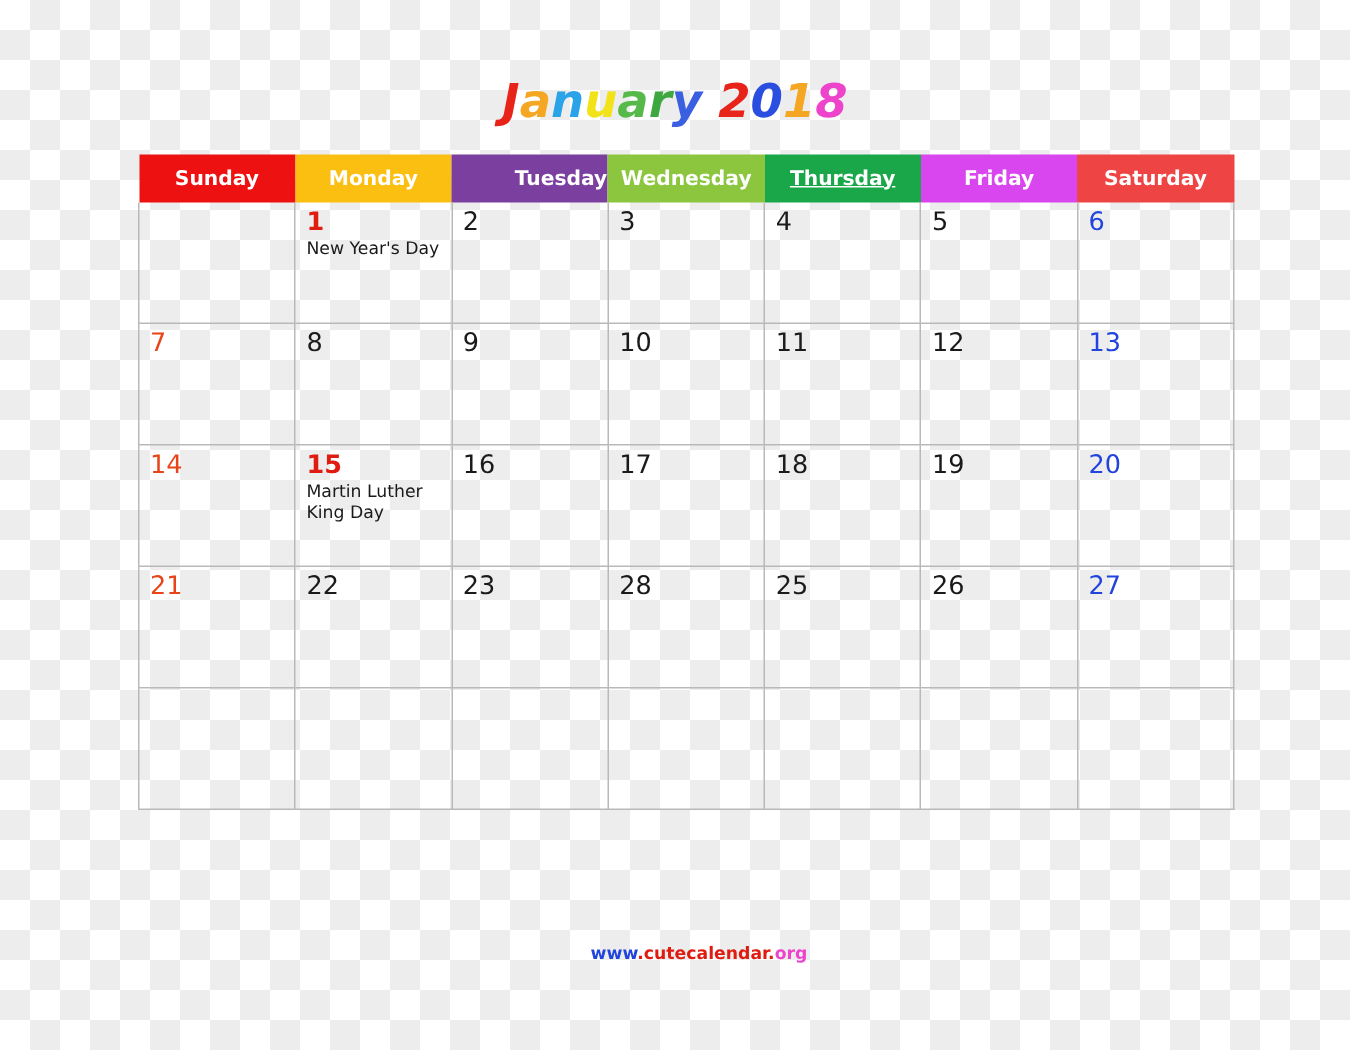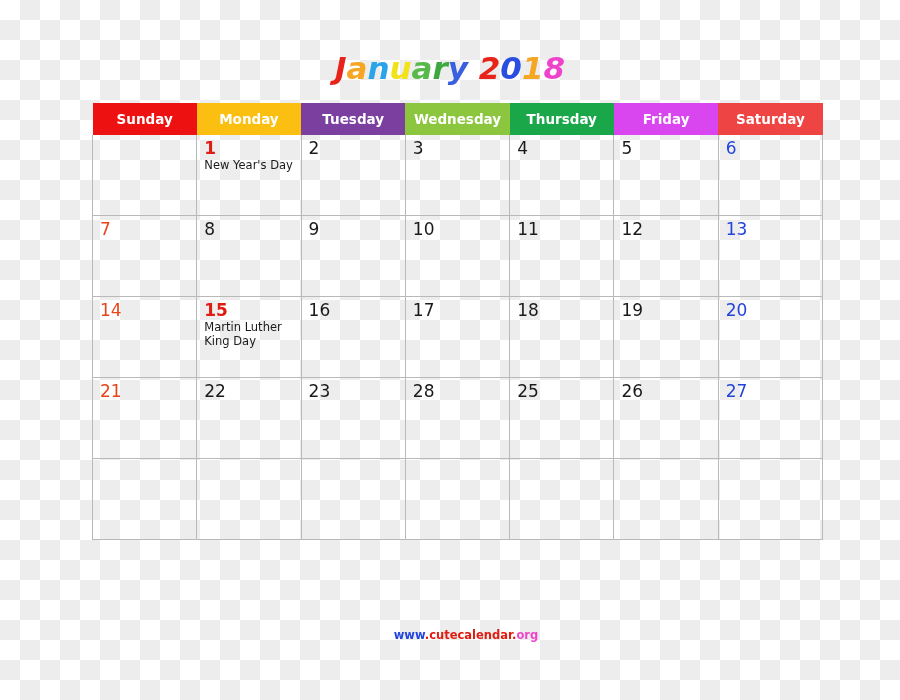--- a/index.html
+++ b/index.html
@@ -109,23 +109,23 @@
 
 <div class="page">
 
   <div class="title"><span style="color: rgb(232, 35, 26);">J</span><span style="color: rgb(245, 166, 35);">a</span><span style="color: rgb(42, 163, 232);">n</span><span style="color: rgb(242, 226, 25);">u</span><span style="color: rgb(86, 185, 74);">a</span><span style="color: rgb(61, 168, 63);">r</span><span style="color: rgb(58, 95, 224);">y</span><span style="color: rgb(0, 0, 0);"> </span><span style="color: rgb(232, 35, 26);">2</span><span style="color: rgb(42, 79, 224);">0</span><span style="color: rgb(245, 166, 35);">1</span><span style="color: rgb(238, 68, 204);">8</span></div>
 
   <table class="calendar">
     <thead>
       <tr>
           <th style="background: rgb(238, 17, 17);">Sunday</th>
           <th style="background: rgb(251, 191, 18);">Monday</th>
-          <th style="background: rgb(123, 63, 160);">Tuesday</th>
+          <th style="background: rgb(123, 63, 160); text-align: right;">Tuesday</th>
           <th style="background: rgb(140, 198, 62);">Wednesday</th>
-          <th style="background: rgb(25, 167, 74);">Thursday</th>
+          <th style="background: rgb(25, 167, 74); text-decoration: underline;">Thursday</th>
           <th style="background: #d946ef;">Friday</th>
           <th style="background: #ef4444;">Saturday</th>
         </tr>
     </thead>
     <tbody>
         <tr>
           <td></td>
           <td>
             <span class="daynum holiday">1</span>
             <span class="event">New Year's Day</span>

